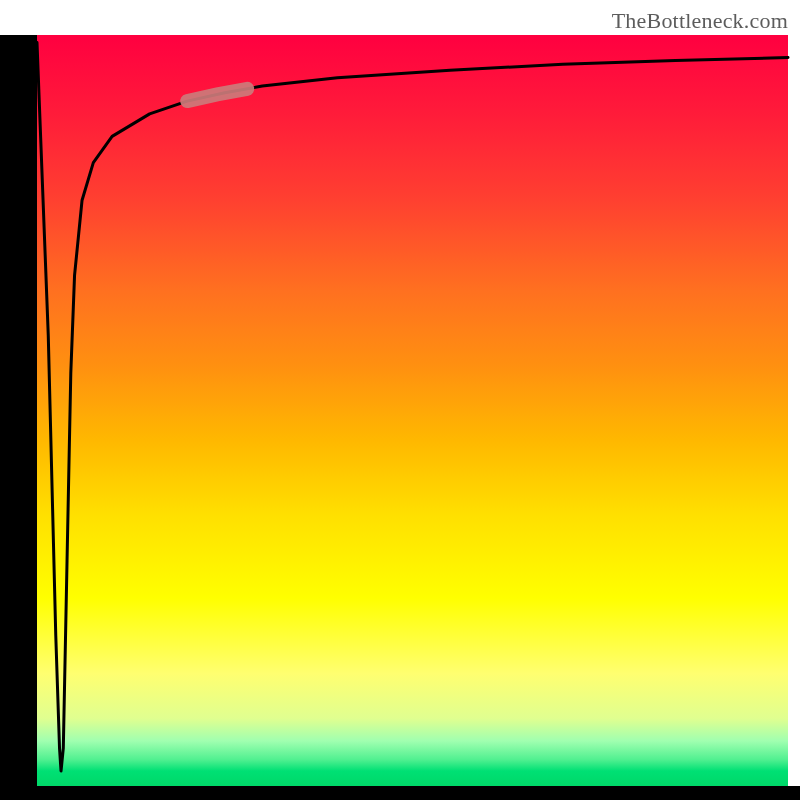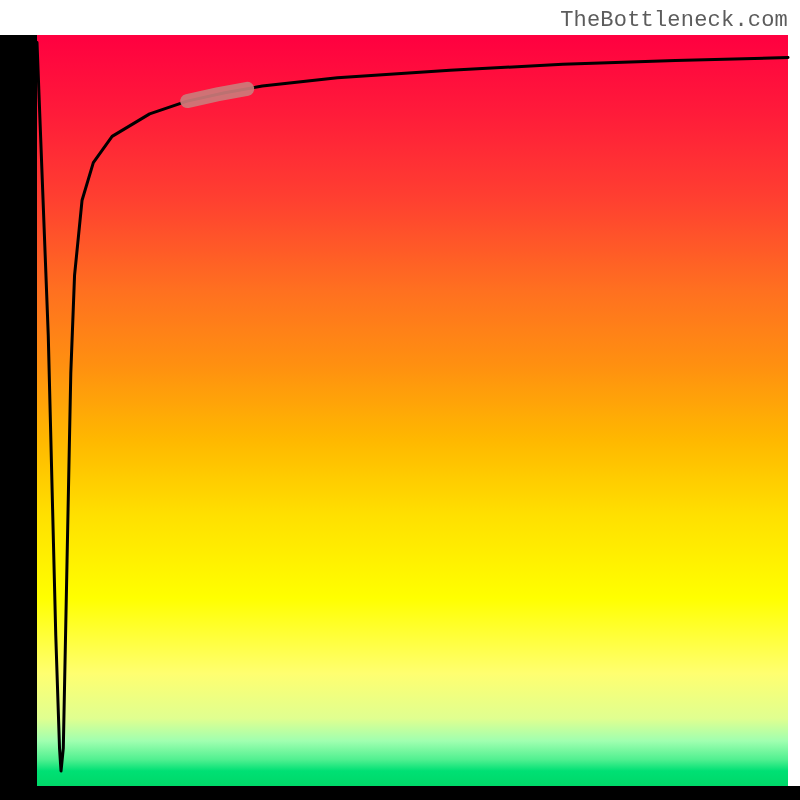--- a/index.html
+++ b/index.html
@@ -50,21 +50,21 @@
     left: 0;
     top: 786px;
     width: 800px;
     height: 14px;
     background: #000;
   }
   .watermark {
     position: absolute;
     top: 8px;
     right: 12px;
-    font-family: Liberation Mono, monospace;
+    font-family: Liberation Serif, serif;
     font-size: 22px;
     color: #5c5c5c;
     letter-spacing: 0.2px;
   }
   svg.curve {
     position: absolute;
     left: 37px;
     top: 35px;
     width: 751px;
     height: 751px;

